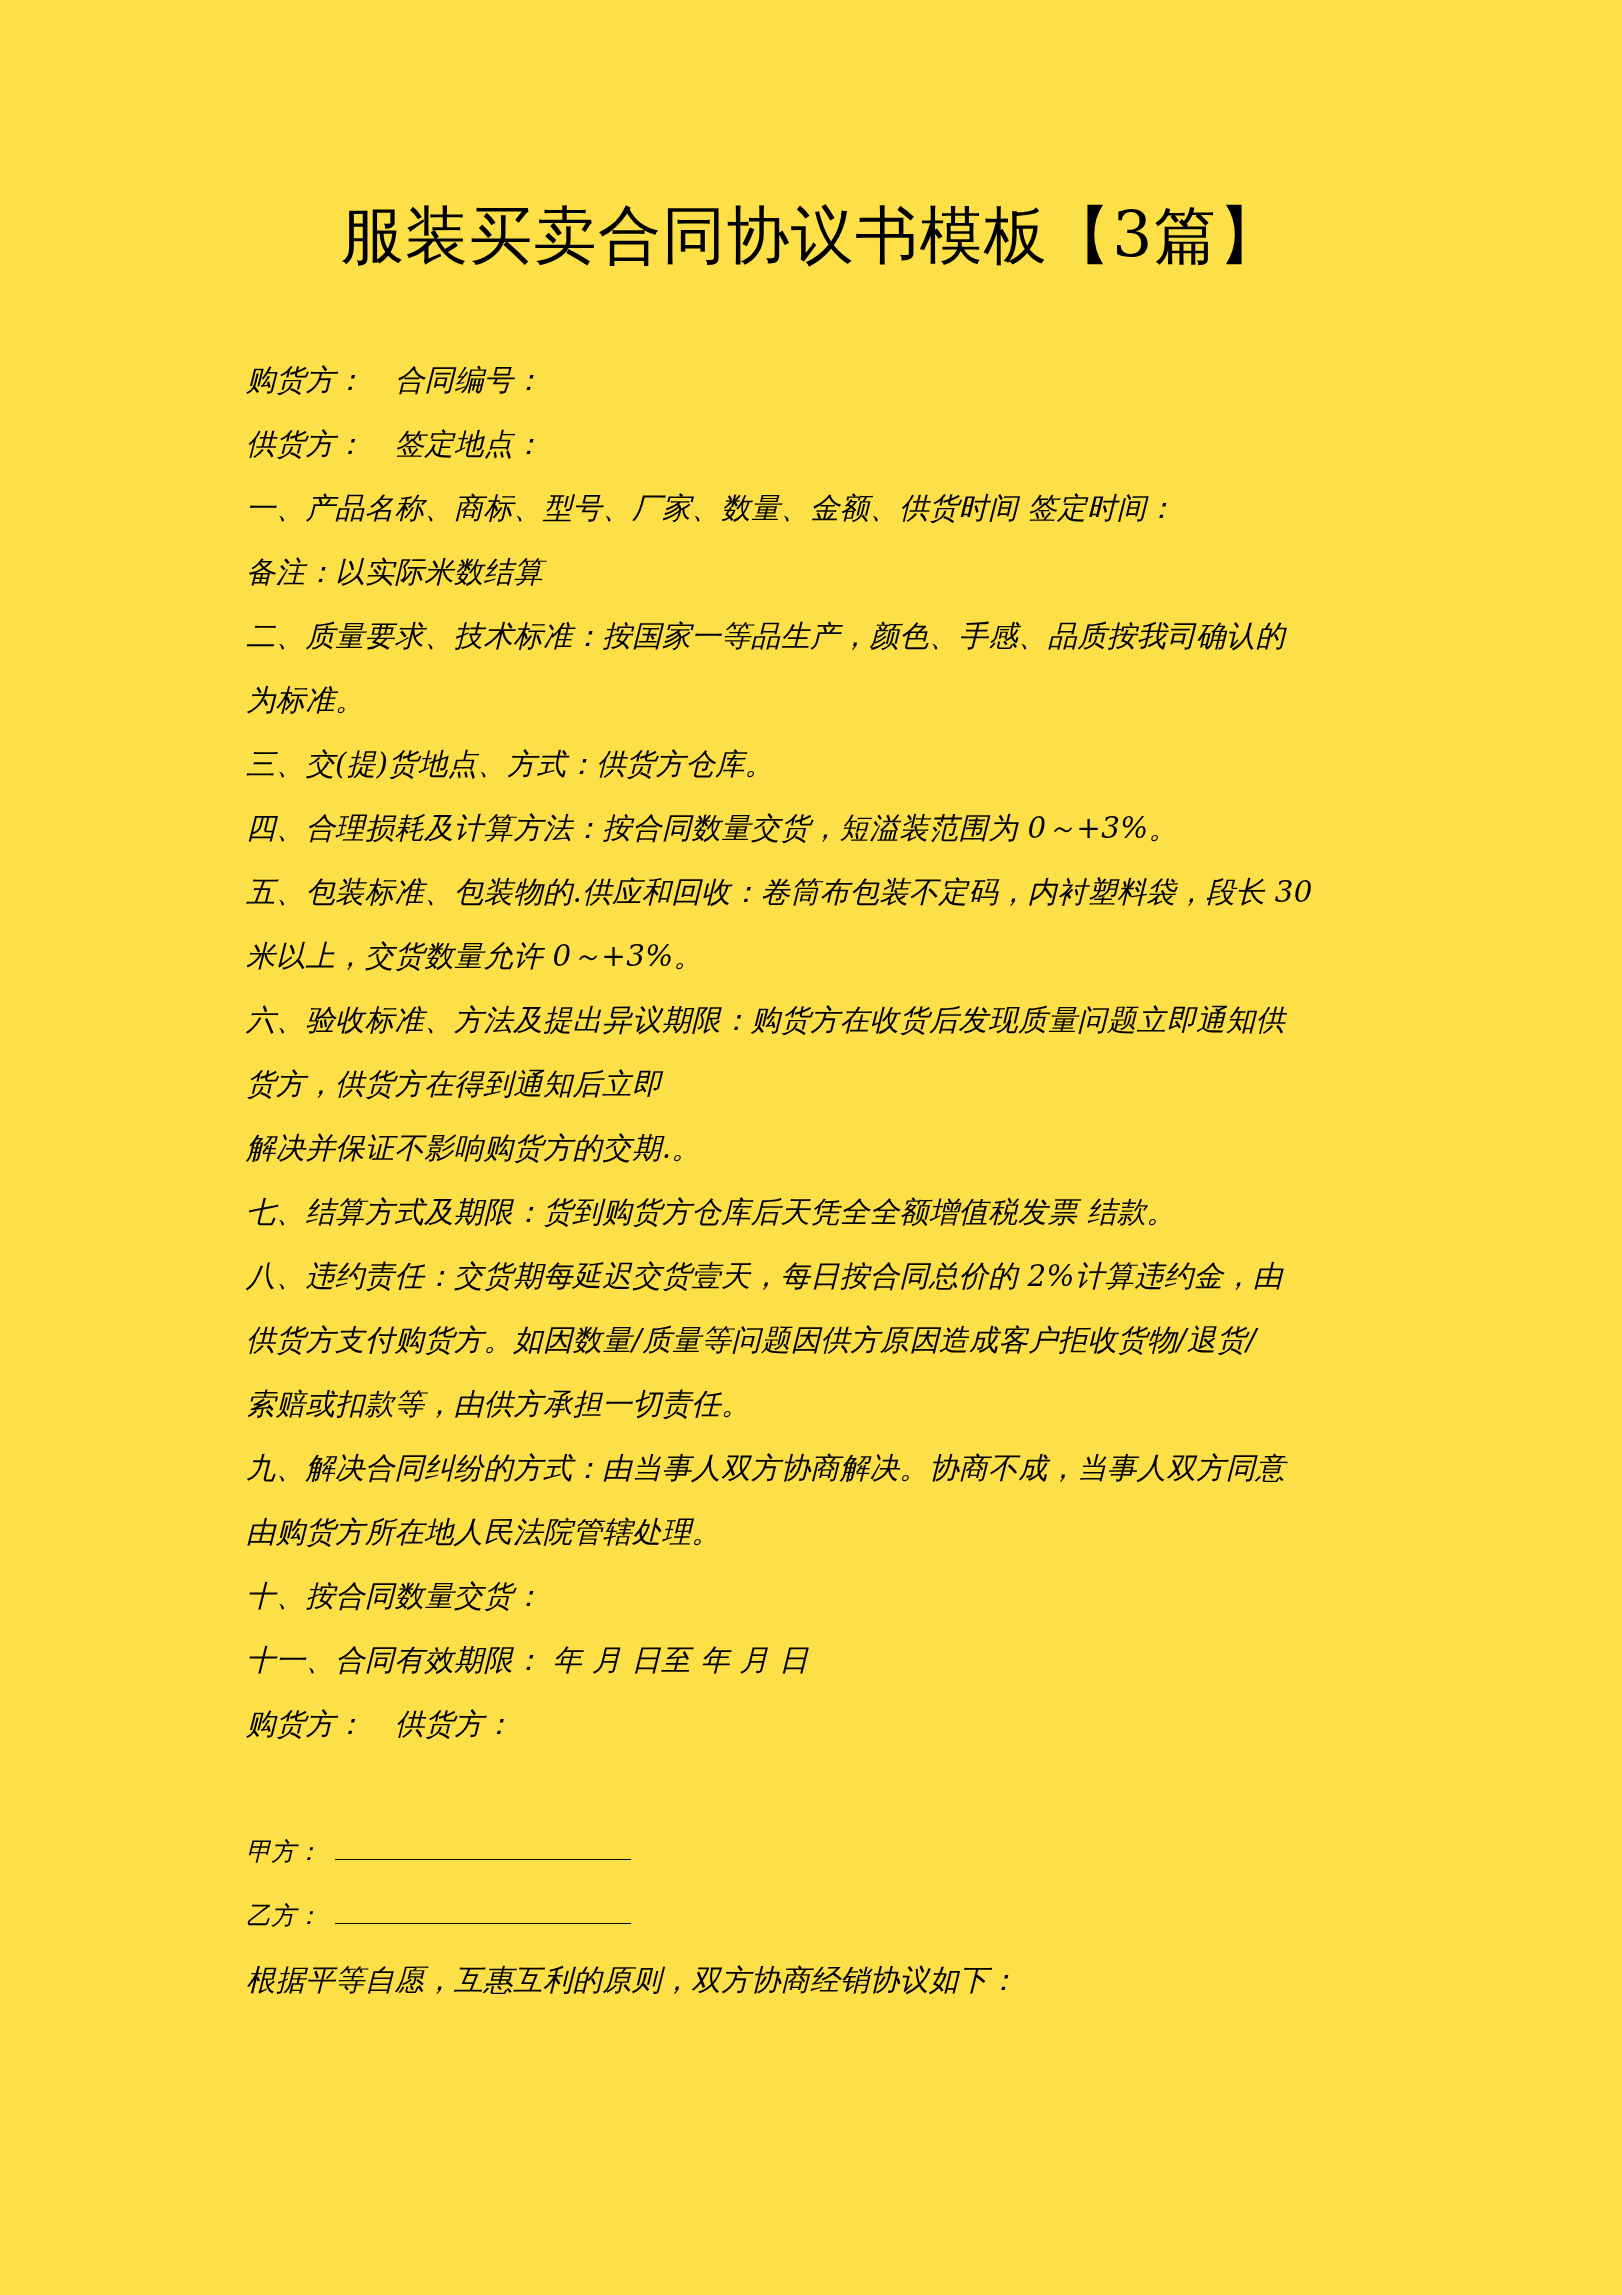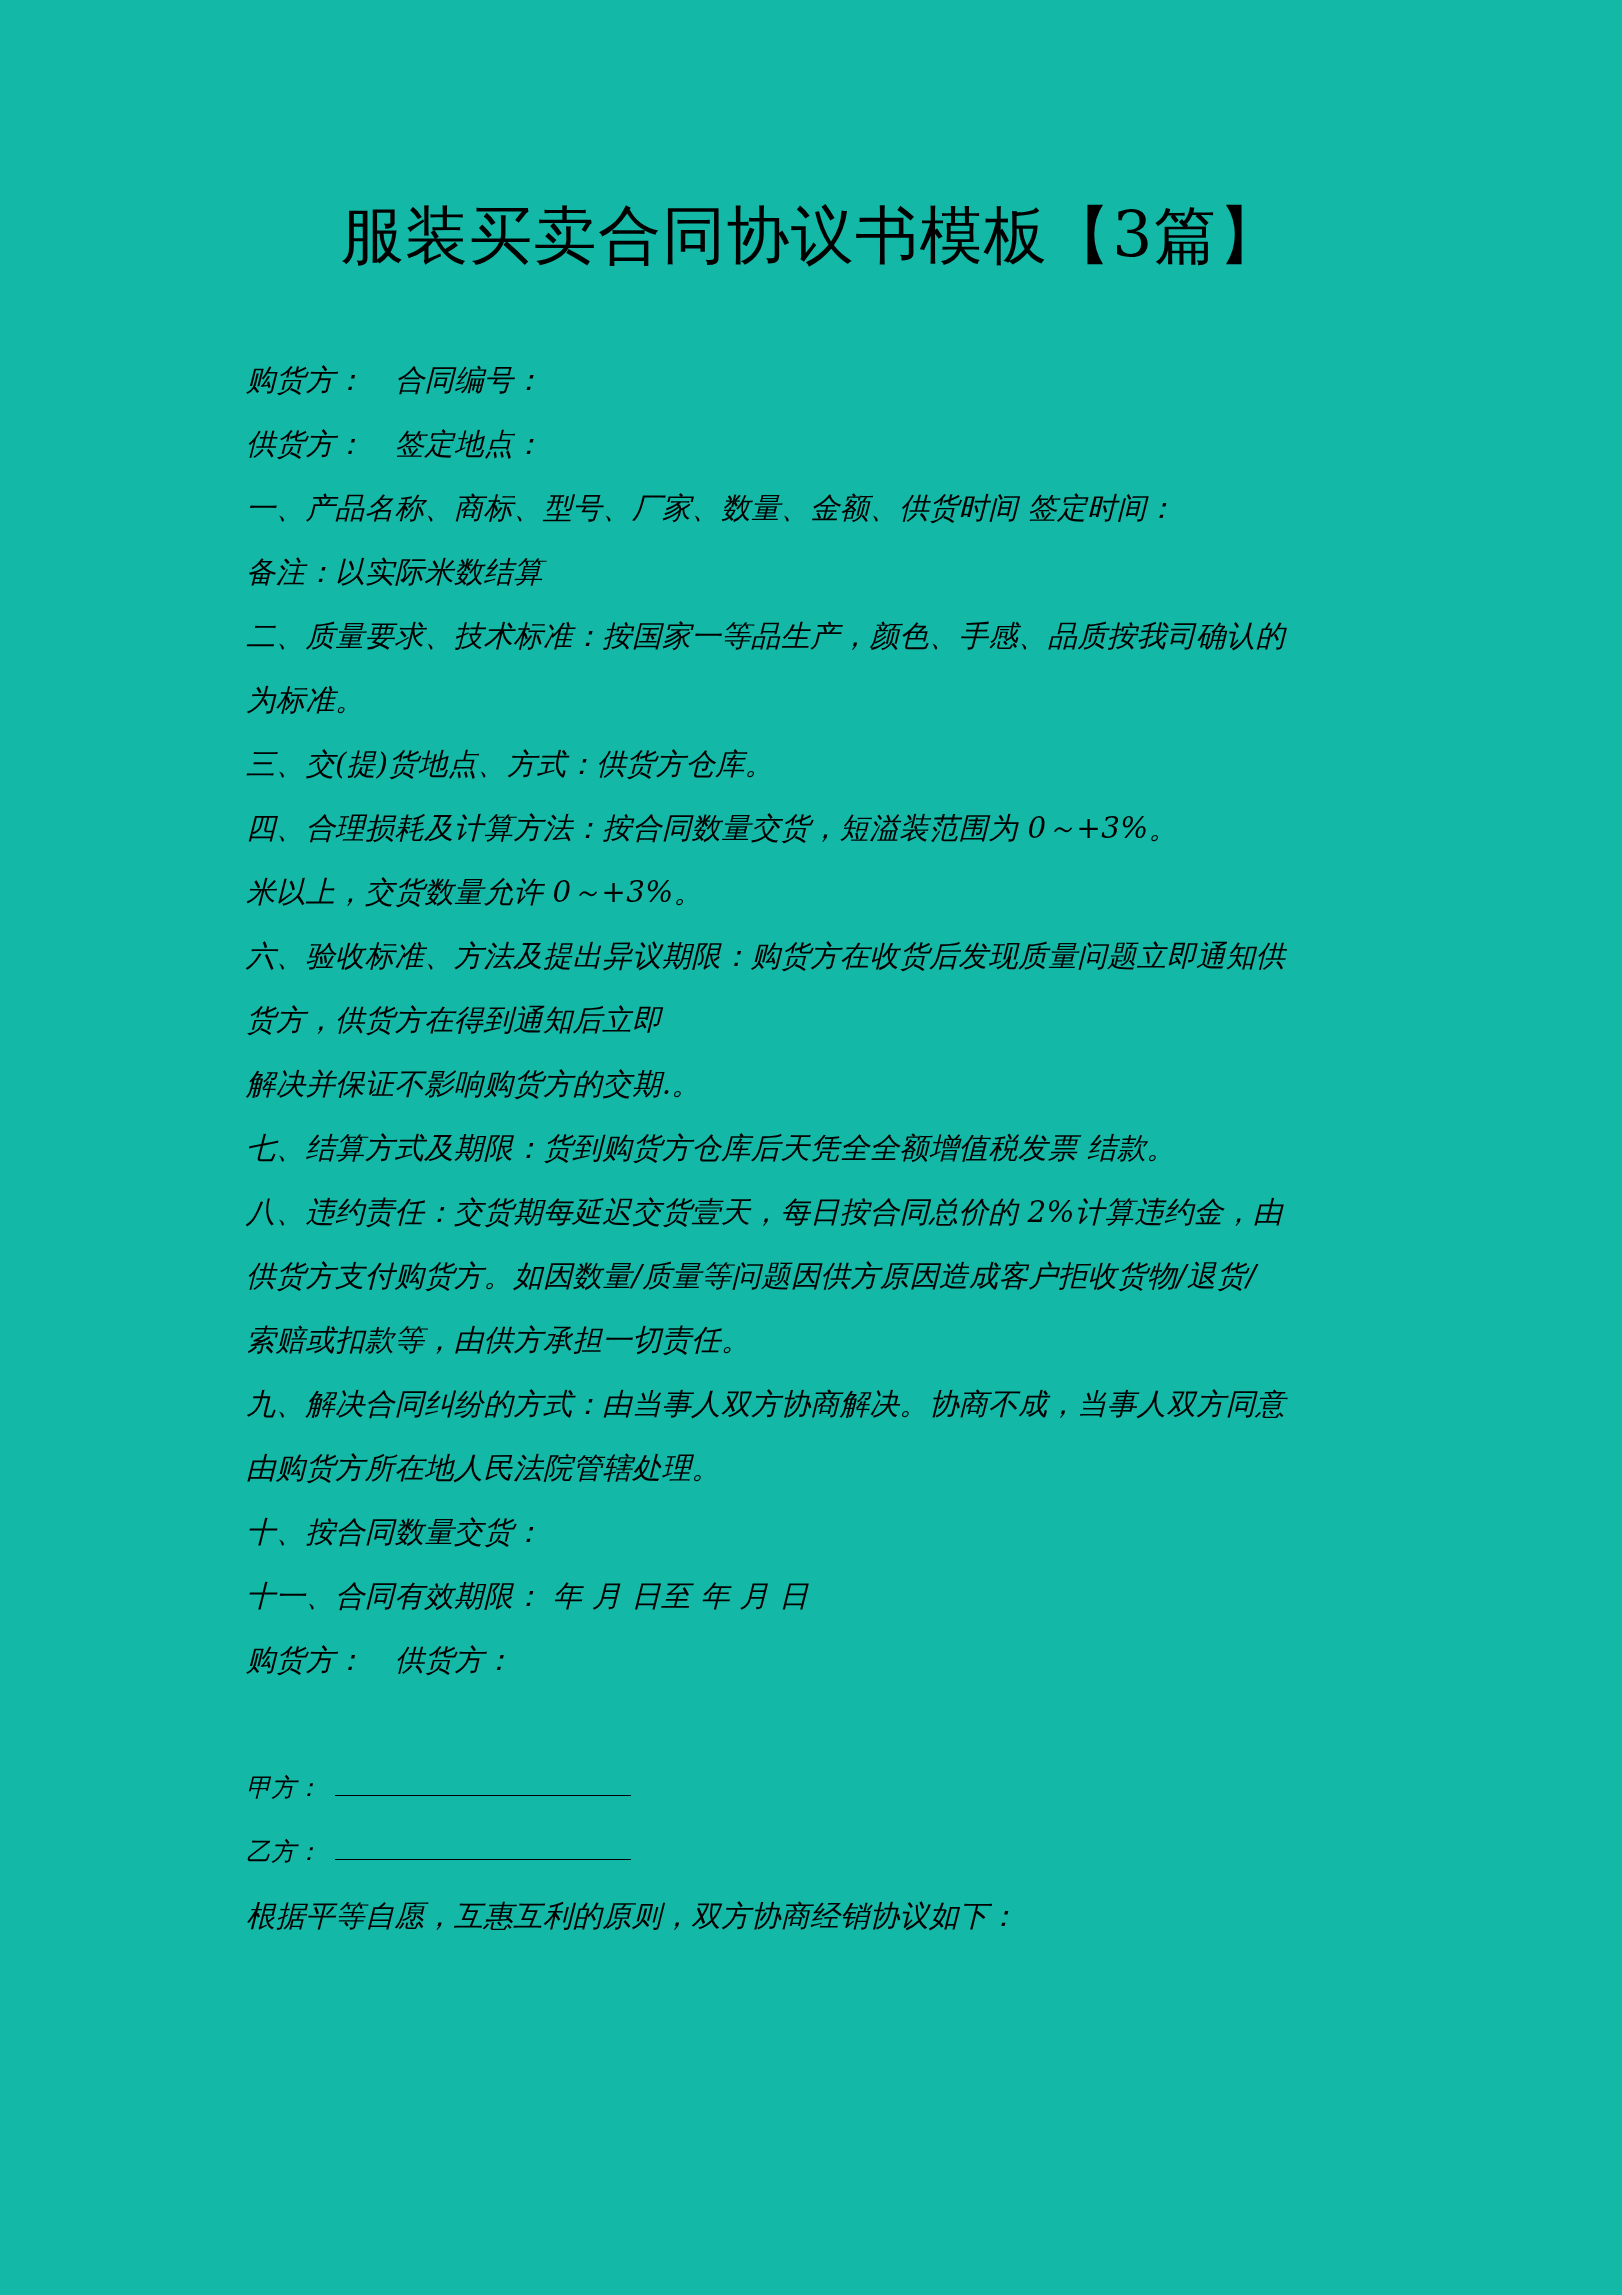--- a/index.html
+++ b/index.html
@@ -14,21 +14,21 @@
       overflow: hidden;
       font-family: "DejaVu Serif", "Liberation Serif", serif;
       color: #000000;
     }
     .page {
       position: absolute;
       left: 0;
       top: 0;
       width: 1623px;
       height: 2295px;
-      background: #14b8a6;
+      background: #fde047;
     }
     .doc-title {
       position: absolute;
       left: 0;
       width: 1623px;
       top: 196px;
       text-align: center;
       font-size: 63px;
       line-height: 79px;
       letter-spacing: 1.3px;
@@ -89,20 +89,21 @@
     <div class="line">
       <span>供货方：</span><span class="gap"></span><span>签定地点：</span>
     </div>
 
     <div class="line">一、产品名称、商标、型号、厂家、数量、金额、供货时间 签定时间：</div>
     <div class="line">备注：以实际米数结算</div>
     <div class="line">二、质量要求、技术标准：按国家一等品生产，颜色、手感、品质按我司确认的</div>
     <div class="line">为标准。</div>
     <div class="line">三、交(提)货地点、方式：供货方仓库。</div>
     <div class="line">四、合理损耗及计算方法：按合同数量交货，短溢装范围为 0～+3%。</div>
+    <div class="line">五、包装标准、包装物的.供应和回收：卷筒布包装不定码，内衬塑料袋，段长 30</div>
     <div class="line">米以上，交货数量允许 0～+3%。</div>
     <div class="line">六、验收标准、方法及提出异议期限：购货方在收货后发现质量问题立即通知供</div>
     <div class="line">货方，供货方在得到通知后立即</div>
     <div class="line">解决并保证不影响购货方的交期.。</div>
     <div class="line">七、结算方式及期限：货到购货方仓库后天凭全全额增值税发票 结款。</div>
     <div class="line">八、违约责任：交货期每延迟交货壹天，每日按合同总价的 2%计算违约金，由</div>
     <div class="line">供货方支付购货方。如因数量/质量等问题因供方原因造成客户拒收货物/退货/</div>
     <div class="line">索赔或扣款等，由供方承担一切责任。</div>
     <div class="line">九、解决合同纠纷的方式：由当事人双方协商解决。协商不成，当事人双方同意</div>
     <div class="line">由购货方所在地人民法院管辖处理。</div>

